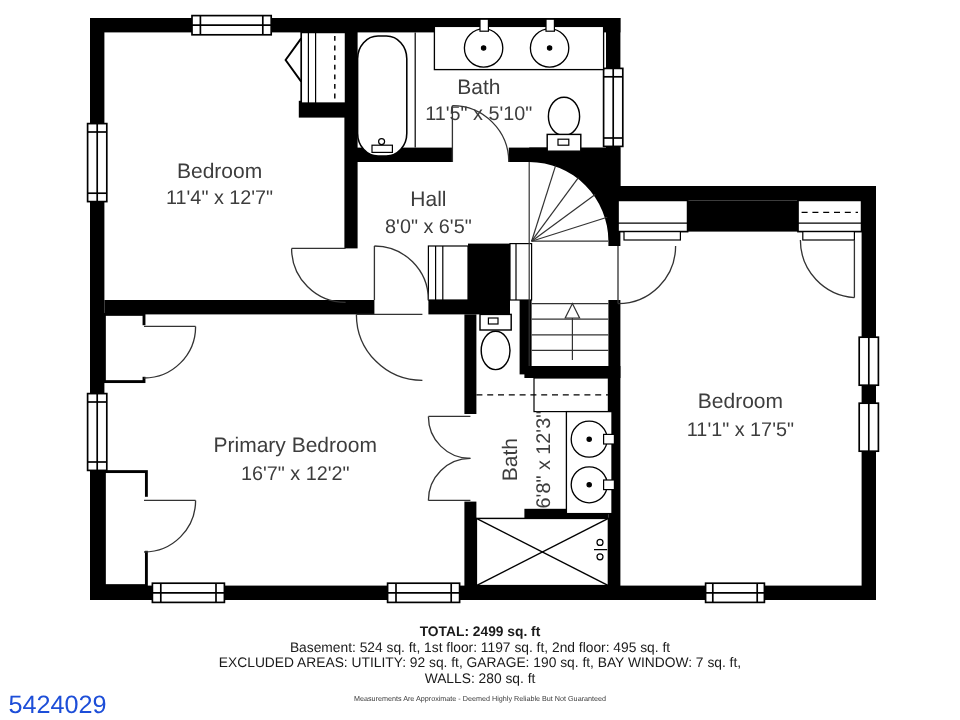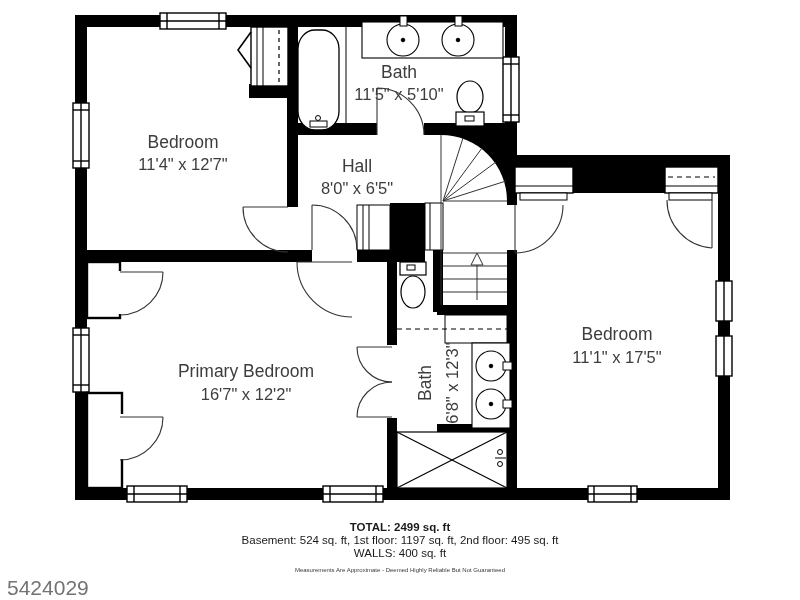--- a/index.html
+++ b/index.html
@@ -5,21 +5,21 @@
   html,body{margin:0;padding:0;background:#fff;}
   #stage{position:relative;width:800px;height:600px;background:#ffffff;overflow:hidden;
          font-family:"Liberation Sans","DejaVu Sans",sans-serif;}
   svg text{font-family:"Liberation Sans","DejaVu Sans",sans-serif;fill:#3d3d3d;}
   .room-name{font-size:17.5px;}
   .room-dims{font-size:16.5px;}
   #footer{position:absolute;top:521px;left:0;width:800px;text-align:center;color:#1a1a1a;}
   #footer .ln{font-size:11.5px;line-height:13px;}
   #footer .total{font-weight:bold;}
   #footer .disclaimer{font-size:6px;line-height:8px;margin-top:6px;color:#3a3a3a;}
-  #listing-id{position:absolute;left:7px;top:576px;font-size:21px;color:#737373;}
+  #listing-id{position:absolute;left:7px;top:576px;font-size:21px;color:#1d4ed8;}
 </style>
 </head>
 <body>
 
 <div id="stage">
 
   <svg width="800" height="512" viewBox="0 0 800 512">
 
     <g fill="#000">
       <rect x="75" y="15" width="442" height="12"></rect>
@@ -269,18 +269,19 @@
 
       <text class="room-name" x="617" y="340">Bedroom</text>
       <text class="room-dims" x="617" y="363">11'1" x 17'5"</text>
     </g>
   </svg>
 
   
   <div id="footer">
     <div class="ln total">TOTAL: 2499 sq. ft</div>
     <div class="ln">Basement: 524 sq. ft, 1st floor: 1197 sq. ft, 2nd floor: 495 sq. ft</div>
-    <div class="ln">WALLS: 400 sq. ft</div>
+    <div class="ln">EXCLUDED AREAS: UTILITY: 92 sq. ft, GARAGE: 190 sq. ft, BAY WINDOW: 7 sq. ft,</div>
+    <div class="ln">WALLS: 280 sq. ft</div>
     <div class="disclaimer">Measurements Are Approximate - Deemed Highly Reliable But Not Guaranteed</div>
   </div>
 
   <div id="listing-id">5424029</div>
 </div>
 
 </body></html>

